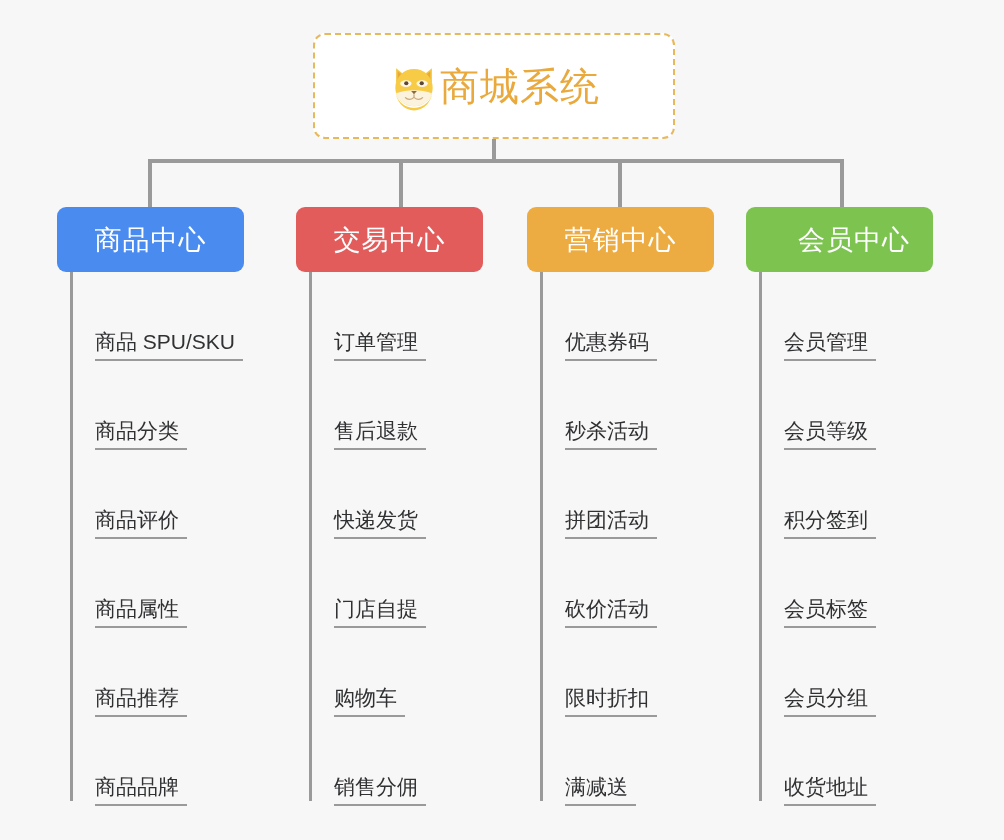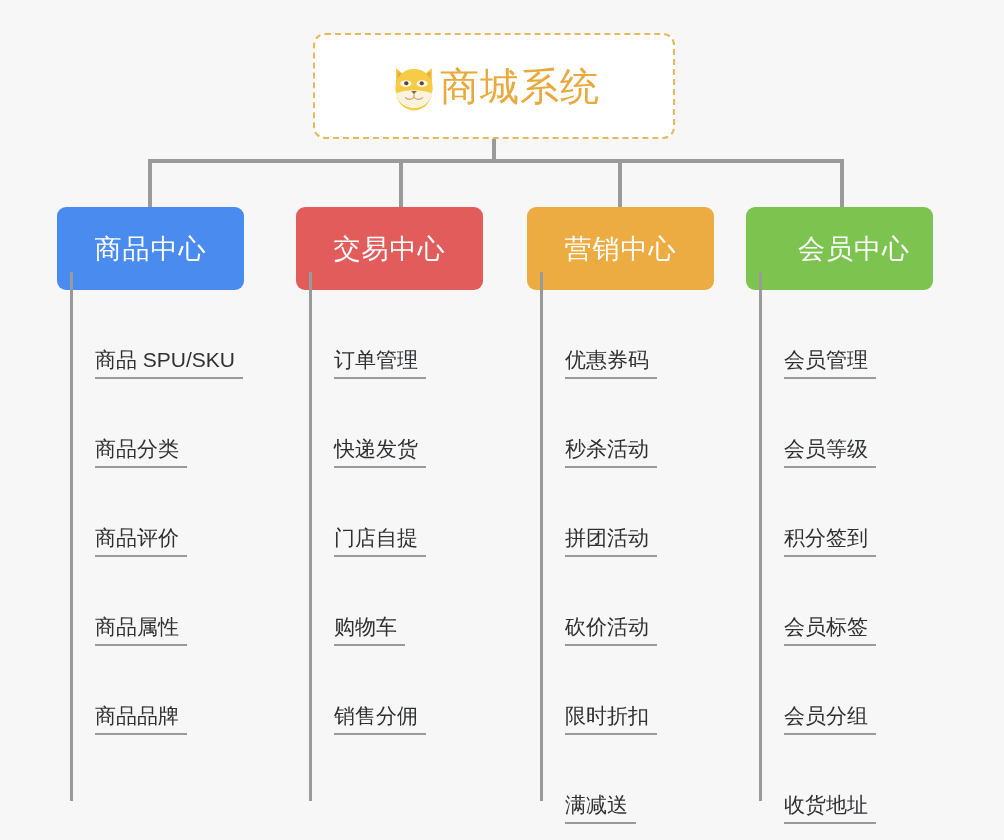--- a/index.html
+++ b/index.html
@@ -71,21 +71,21 @@
     width: 4px;
     height: 48px;
   }
 
   
   .branch {
     position: absolute;
     top: 207px;
   }
   .branch-header {
-    height: 83px;
+    height: 65px;
     border-radius: 9px;
     display: flex;
     align-items: center;
     justify-content: center;
     color: #ffffff;
     font-size: 27px;
     letter-spacing: 1px;
     box-sizing: border-box;
   }
   
@@ -168,35 +168,41 @@
       <li class="leaf">
           <span class="leaf-text">商品分类</span>
         </li>
       <li class="leaf">
           <span class="leaf-text">商品评价</span>
         </li>
       <li class="leaf">
           <span class="leaf-text">商品属性</span>
         </li>
       <li class="leaf">
+          <span class="leaf-text">商品推荐</span>
+        </li>
+      <li class="leaf">
           <span class="leaf-text">商品品牌</span>
         </li>
     </ul>
   </div>
 
   <div class="branch" style="left:296px; width:187px;">
     <div class="branch-header" style="background:#e25c5c; width:187px;">
       <span>交易中心</span>
     </div>
     <div class="branch-trunk" style="height:529px;"></div>
     <ul class="leaf-list">
       <li class="leaf">
           <span class="leaf-text">订单管理</span>
         </li>
       <li class="leaf">
+          <span class="leaf-text">售后退款</span>
+        </li>
+      <li class="leaf">
           <span class="leaf-text">快递发货</span>
         </li>
       <li class="leaf">
           <span class="leaf-text">门店自提</span>
         </li>
       <li class="leaf">
           <span class="leaf-text">购物车</span>
         </li>
       <li class="leaf">
           <span class="leaf-text">销售分佣</span>

